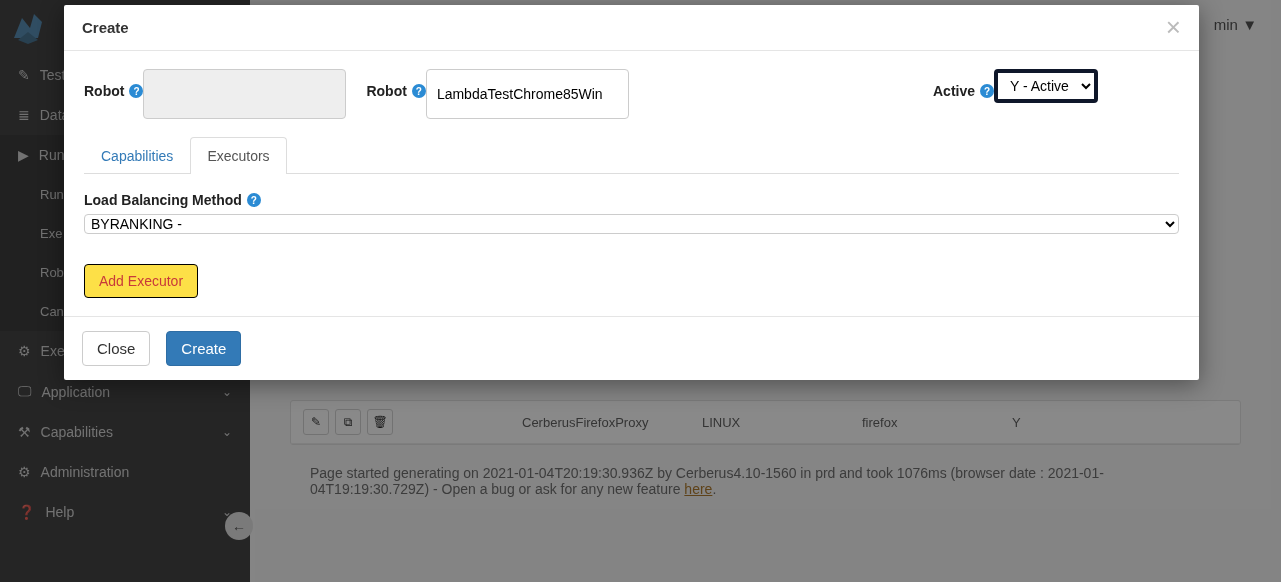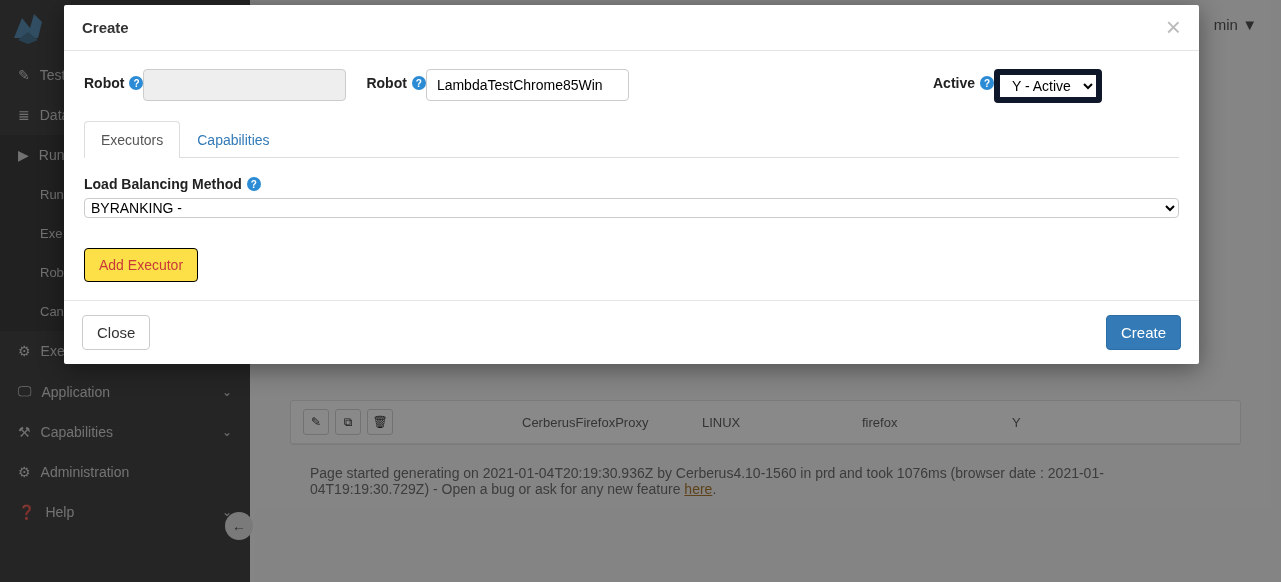--- a/index.html
+++ b/index.html
@@ -32,35 +32,35 @@
 .modal-close { color: #bbb; font-size: 26px; cursor: pointer; line-height: 0.5; }
 .modal-body { padding: 18px 20px; }
 
 .form-row { display: flex; gap: 20px; margin-bottom: 18px; }
 .form-group { display: flex; flex-direction: row; }
 .form-group.robot1 { flex: 0 0 246px; }
 .form-group.robot2 { flex: 1; }
 .form-group.active { flex: 0 0 246px; }
 .form-label { font-weight: 700; font-size: 14px; color: #222; margin-bottom: 6px; display: flex; align-items: center; gap: 5px; }
 .help-icon { width: 14px; height: 14px; border-radius: 50%; background: #2b8bd4; color: #fff; font-size: 10px; display: inline-flex; align-items: center; justify-content: center; font-weight: bold; }
-.form-input { height: 32px; border: 1px solid #ccc; border-radius: 4px; padding: 0 10px; font-size: 14px; background: #fff; }
+.form-input { height: 50px; border: 1px solid #ccc; border-radius: 4px; padding: 0 10px; font-size: 14px; background: #fff; }
 .form-input[disabled] { background: #eee; }
-.form-select { height: 34px; border: 6px solid #0f172a; border-radius: 4px; padding: 0 8px; background: #fff; font-size: 14px; }
+.form-select { height: 34px; border: 4px solid #0f172a; border-radius: 4px; padding: 0 8px; background: #fff; font-size: 14px; }
 
 .tabs { display: flex; border-bottom: 1px solid #ddd; margin-bottom: 18px; }
 .tab { padding: 10px 16px; font-size: 14px; color: #337ab7; cursor: pointer; border: 1px solid transparent; border-bottom: none; margin-bottom: -1px; border-radius: 4px 4px 0 0; }
 .tab.inactive-gray { background: #f5f5f5; }
 .tab.active { color: #555; background: #fff; border-color: #ddd; }
 
 .lbm-row { margin-bottom: 30px; }
 .full-select { width: 100%; height: 20px; border: 1px solid #ccc; border-radius: 4px; padding: 0 2px; font-size: 14px; background: #fff; }
 
 .add-exec { border: 1px solid #000000; color: #c83a3a; background: #fde047; padding: 8px 14px; border-radius: 4px; font-size: 14px; cursor: pointer; }
 
-.modal-footer { padding: 14px 18px; border-top: 1px solid #e5e5e5; display: flex; justify-content: space-between; gap: 10px; }
+.modal-footer { padding: 14px 18px; border-top: 1px solid #e5e5e5; display: flex; justify-content: flex-start; gap: 16px; }
 .btn { border-radius: 4px; padding: 8px 14px; font-size: 15px; cursor: pointer; }
 .btn-default { background: #fff; border: 1px solid #ccc; color: #333; }
 .btn-primary { background: #337ab7; border: 1px solid #2e6da4; color: #fff; }
 
 svg { display: block; }
 </style>
 </head>
 <body>
 
 <div class="sidebar">
@@ -185,22 +185,22 @@
           <span>Active</span>
           <span class="help-icon">?</span>
         </label>
         <select class="form-select">
           <option>Y - Active</option>
         </select>
       </div>
     </div>
 
     <div class="tabs">
+      <div class="tab">Capabilities</div>
       <div class="tab active">Executors</div>
-      <div class="tab">Capabilities</div>
     </div>
 
     <div class="lbm-row">
       <label class="form-label">
         <span>Load Balancing Method</span>
         <span class="help-icon">?</span>
       </label>
       <select class="full-select">
         <option>BYRANKING -</option>
       </select>

